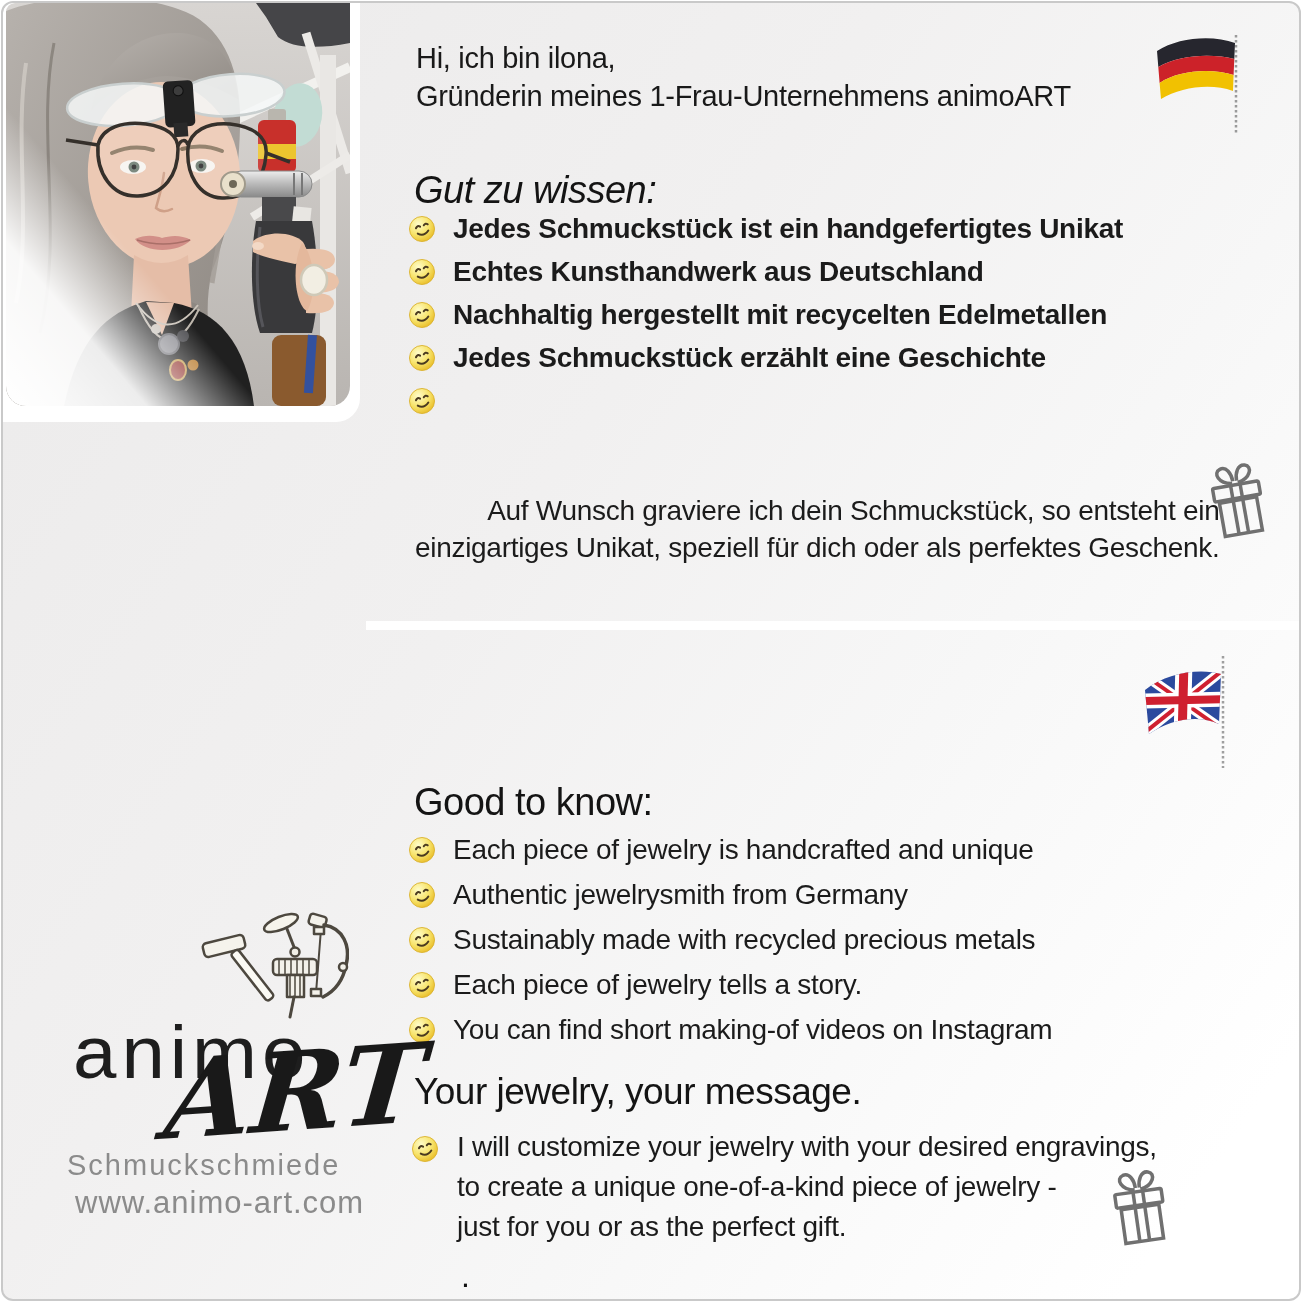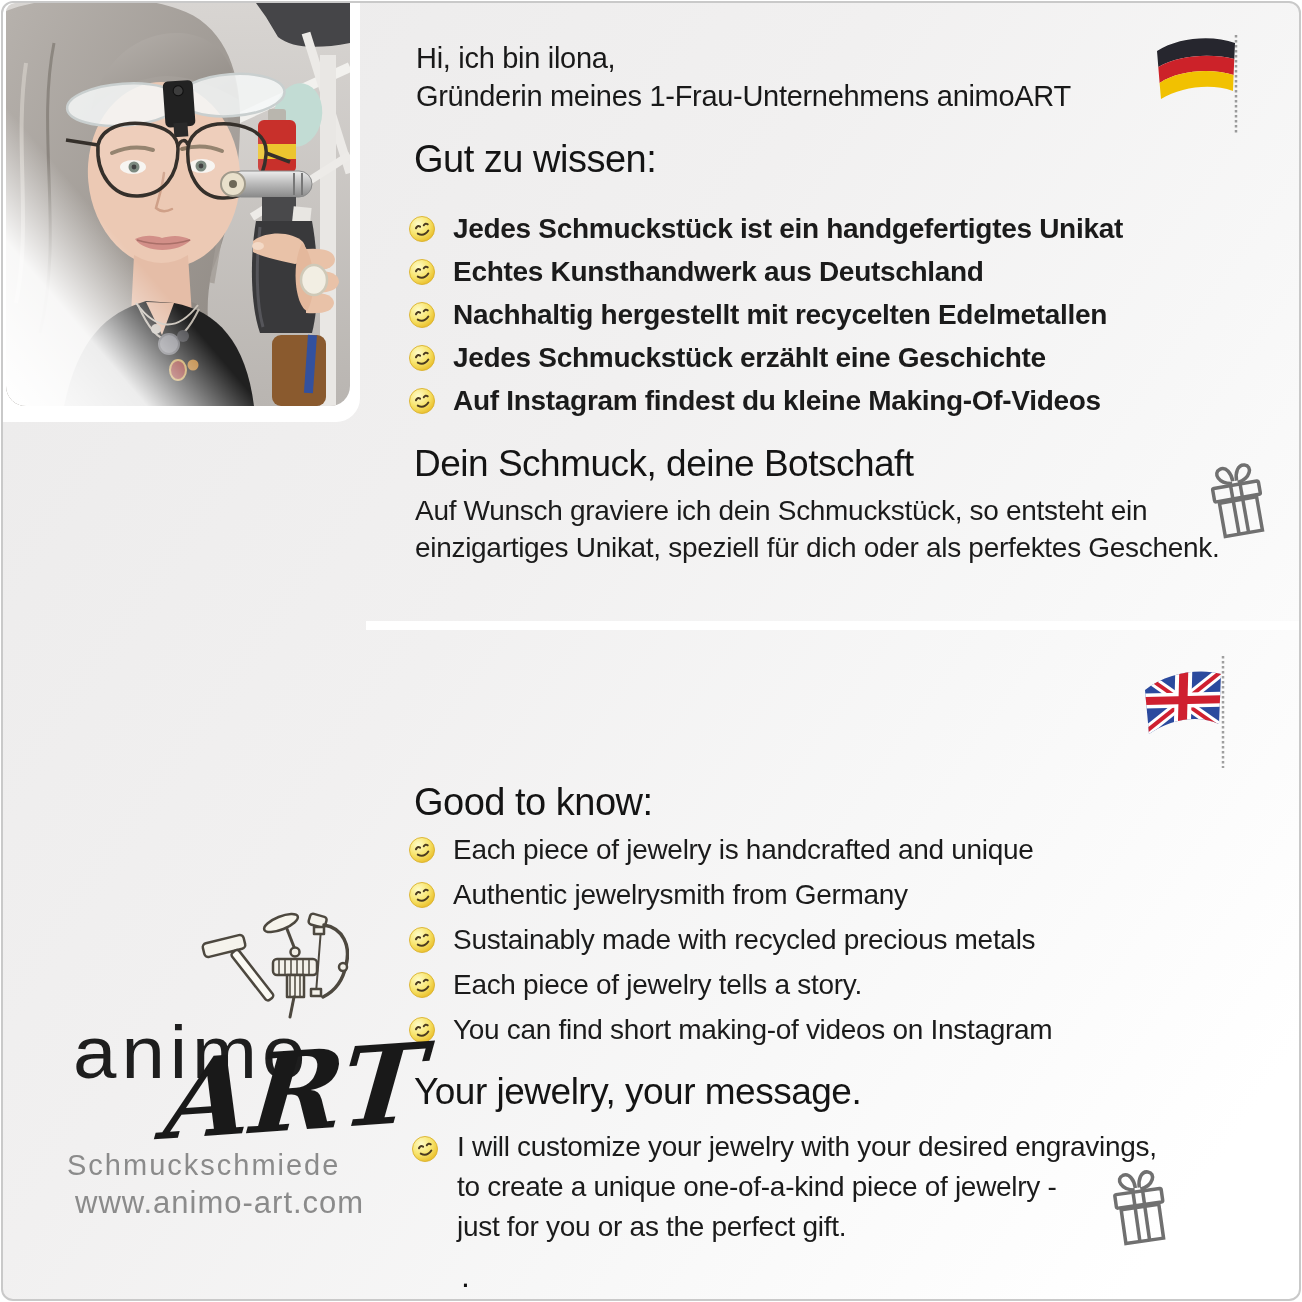--- a/index.html
+++ b/index.html
@@ -17,21 +17,21 @@
 
   .t-greet{position:absolute;font-size:29px;line-height:38px;letter-spacing:-0.3px;color:#191919;}
   .t-h{position:absolute;font-size:38px;letter-spacing:-0.5px;color:#141414;white-space:nowrap;}
   .t-h2{position:absolute;font-size:37px;letter-spacing:-0.5px;color:#141414;white-space:nowrap;}
   .bullets{position:absolute;list-style:none;margin:0;padding:0;}
   .bullets li{display:flex;align-items:center;gap:17px;font-size:28px;letter-spacing:-0.3px;white-space:nowrap;}
   .bullets.de li{height:43px;}
   .bullets.en li{height:45px;}
   .smiley{width:28px;height:28px;flex:0 0 28px;display:inline-block;}
   .smiley svg{display:block;}
-  .t-par{position:absolute;font-size:28px;line-height:37px;letter-spacing:-0.3px;color:#1b1b1b;white-space:nowrap;}
+  .t-par{position:absolute;font-size:28px;line-height:37px;letter-spacing:-0.3px;color:#1b1b1b;white-space:nowrap;text-align:right;}
   .msg-row{position:absolute;display:flex;gap:18px;}
   .msg-lines{font-size:28px;line-height:40px;letter-spacing:-0.3px;white-space:nowrap;}
   .gift{position:absolute;}
   .gift svg{display:block;}
   .flag{position:absolute;}
   .period{position:absolute;font-size:32px;color:#111;}
 
   .logo-tools{position:absolute;left:188px;top:908px;width:158px;height:140px;}
   .logo-animo{position:absolute;left:70px;top:1004px;font-size:78px;font-weight:300;
               letter-spacing:5px;color:#1e1e1e;transform:scaleY(0.96);}
@@ -165,21 +165,21 @@
       <path d="M7.3,38 C28,26 60,24 83.3,30 L82.6,46 C60,39 28,41 8.6,54 Z" fill="#cc2229"></path>
       <path d="M8.6,54 C28,41 60,39 82.6,46 L82,62 C60,54 30,58 10,70 Z" fill="#f1c101"></path>
     </svg>
   </div>
 
   <div class="t-greet" style="left:413px;top:36px;">
     <div>Hi, ich bin ilona,</div>
     <div>Gründerin meines 1-Frau-Unternehmens animoART</div>
   </div>
 
-  <div class="t-h" style="left:411px;top:135px;">Gut zu wissen:</div>
+  <div class="t-h" style="left:411px;top:166px;font-style:italic;">Gut zu wissen:</div>
 
   <ul class="bullets de" style="left:405px;top:204px;font-weight:bold;">
     <li>
         <span class="smiley">
           <svg viewBox="0 0 32 32" width="28" height="28">
             <defs>
               <radialGradient id="sg" cx="35%" cy="30%" r="80%">
                 <stop offset="0" stop-color="#fffcc9"></stop>
                 <stop offset="0.55" stop-color="#f7e36a"></stop>
                 <stop offset="1" stop-color="#e7b71e"></stop>
@@ -266,25 +266,23 @@
               </radialGradient>
             </defs>
             <circle cx="16" cy="16" r="14.3" fill="url(#sg)" stroke="#d9b02a" stroke-width="1"></circle>
             <g transform="rotate(-14 16 16)" stroke="#4a3a20" stroke-width="2.3" fill="none" stroke-linecap="round">
               <path d="M9.5 13.5 q2.5 -3.2 5 -0.6"></path>
               <path d="M19 12.4 q2.6 -2.6 4.6 0"></path>
               <path d="M10 20 q6 5.4 12.6 -0.6"></path>
             </g>
           </svg>
         </span>
-        <span>Auf Instagram findest du kleine Making-Of-Videos</span>
       </li>
   </ul>
 
-  <div class="t-h2" style="left:411px;top:440px;">Dein Schmuck, deine Botschaft</div>
   <div class="t-par" style="left:412px;top:489px;">
     <div>Auf Wunsch graviere ich dein Schmuckstück, so entsteht ein</div>
     <div>einzigartiges Unikat, speziell für dich oder als perfektes Geschenk.</div>
   </div>
 
   <div class="gift" style="left:1206px;top:458px;width:58px;height:78px;transform:rotate(-10deg);">
       <svg viewBox="0 0 60 78" width="100%" height="100%" fill="none" stroke="#707070" stroke-width="3.6">
         <path d="M27 21 C13 19 9 7 17 4.5 C24 2.5 28 11 28 19"></path>
         <path d="M33 21 C47 19 51 7 43 4.5 C36 2.5 32 11 32 19"></path>
         <rect x="6" y="23" width="48" height="14" rx="1.5"></rect>

